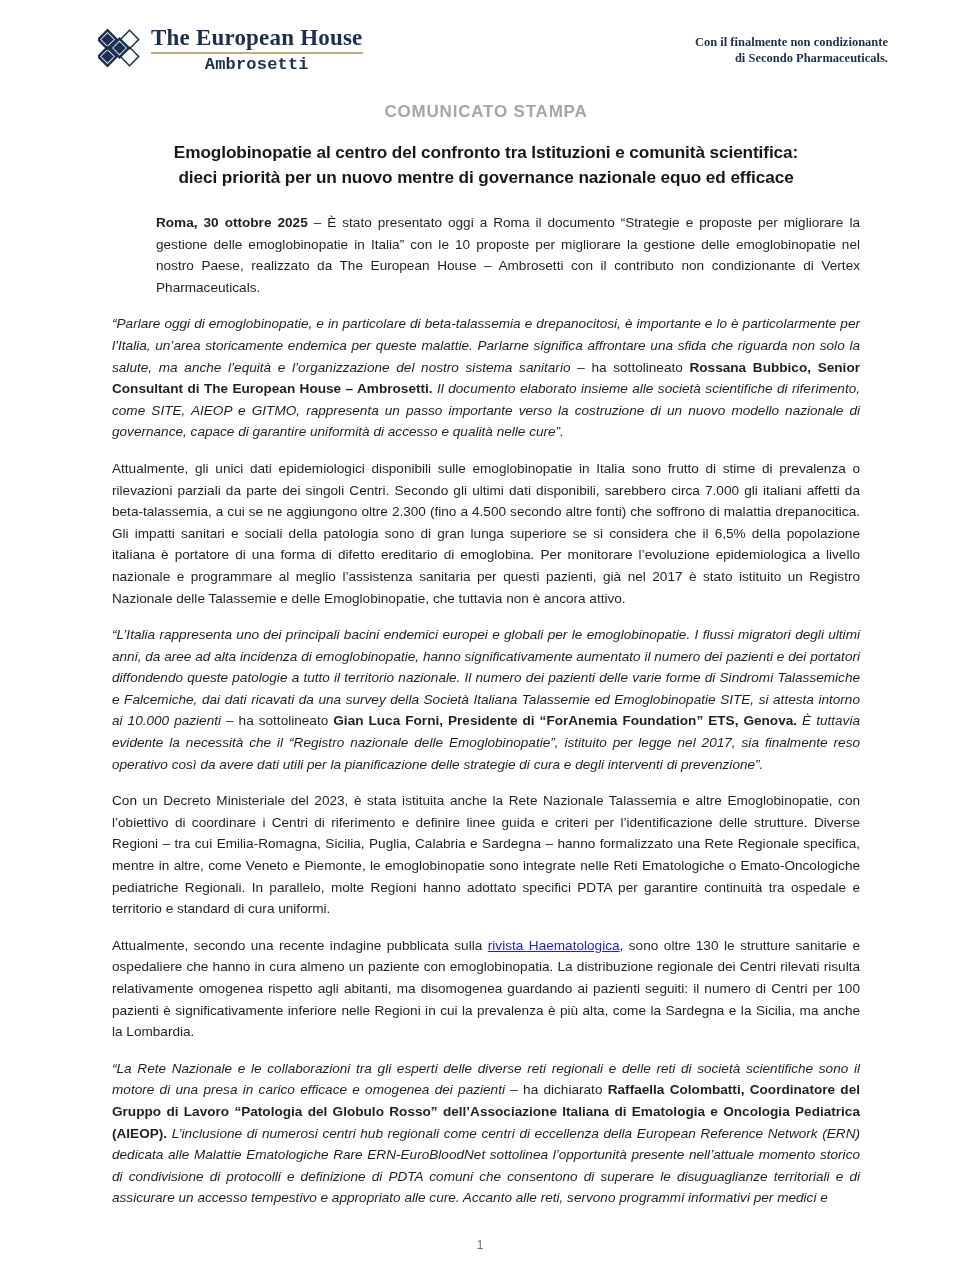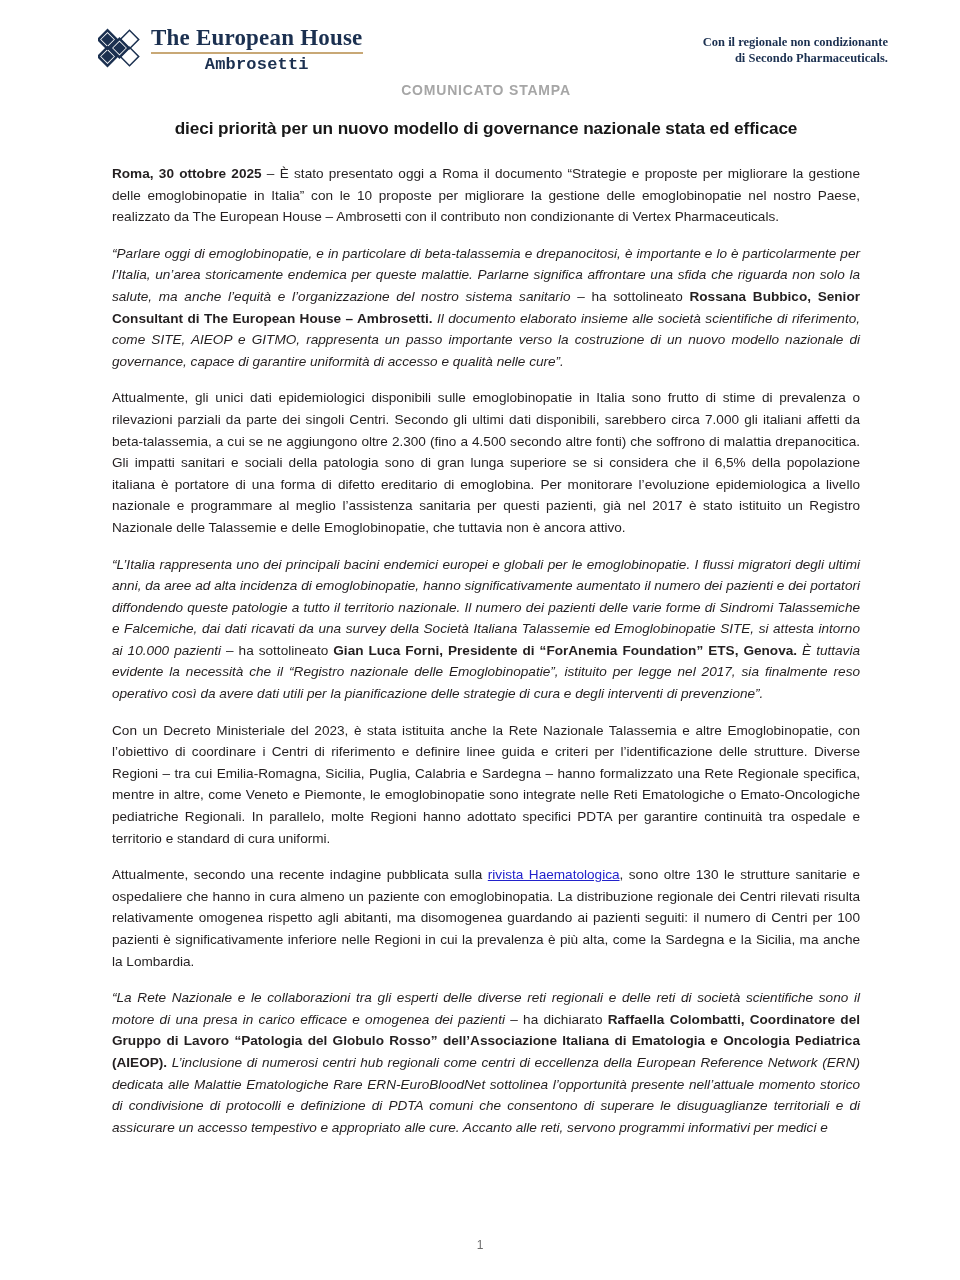--- a/index.html
+++ b/index.html
@@ -84,43 +84,44 @@
 
   
   .content {
     padding: 0 100px 0 112px;
     box-sizing: border-box;
   }
   .kicker {
     text-align: center;
     color: #a6a6a6;
     font-weight: bold;
-    font-size: 14px;
+    font-size: 17px;
     letter-spacing: 0.8px;
-    margin-top: 8px;
+    margin-top: 28px;
   }
   .headline {
     text-align: center;
     font-weight: bold;
     font-size: 17.2px;
     line-height: 25px;
     color: #171717;
     margin-top: 18px;
     letter-spacing: -0.1px;
   }
   p.para {
     font-size: 13.6px;
     line-height: 21.6px;
     text-align: justify;
     margin: 15px 0 0 0;
     color: #231f20;
     hyphens: none;
   }
   p.para.first {
     margin-top: 22px;
+    margin-left: 44px;
   }
   p.quote {
     font-style: italic;
   }
   .b { font-weight: bold; }
   .roman { font-style: normal; }
   a.inline-link {
     color: #2222cc;
   }
 
@@ -162,31 +163,32 @@
         </svg>
       </span>
       <span class="logo-words">
         <span class="logo-line1">The European House</span>
         <span class="logo-rule"></span>
         <span class="logo-line2">Ambrosetti</span>
       </span>
     </div>
 
     <div class="contrib">
-      <div>Con il regionale non condizionante</div>
+      <div>Con il finalmente non condizionante</div>
       <div>di Secondo Pharmaceuticals.</div>
     </div>
   </div>
 
   <div class="content">
 
     <div class="kicker">COMUNICATO STAMPA</div>
 
     <div class="headline">
-      <div>dieci priorità per un nuovo modello di governance nazionale stata ed efficace</div>
+      <div>Emoglobinopatie al centro del confronto tra Istituzioni e comunità scientifica:</div>
+      <div>dieci priorità per un nuovo mentre di governance nazionale equo ed efficace</div>
     </div>
 
     <p class="para first"><span class="b">Roma, 30 ottobre 2025</span><span> – È stato presentato oggi a Roma il documento “Strategie e proposte per migliorare la gestione delle emoglobinopatie in Italia” con le 10 proposte per migliorare la gestione delle emoglobinopatie nel nostro Paese, realizzato da The European House – Ambrosetti con il contributo non condizionante di Vertex Pharmaceuticals.</span></p>
 
     <p class="para quote"><span>“Parlare oggi di emoglobinopatie, e in particolare di beta-talassemia e drepanocitosi, è importante e lo è particolarmente per l’Italia, un’area storicamente endemica per queste malattie. Parlarne significa affrontare una sfida che riguarda non solo la salute, ma anche l’equità e l’organizzazione del nostro sistema sanitario</span><span class="roman"> – ha sottolineato </span><span class="b roman">Rossana Bubbico, Senior Consultant di The European House – Ambrosetti.</span><span> Il documento elaborato insieme alle società scientifiche di riferimento, come SITE, AIEOP e GITMO, rappresenta un passo importante verso la costruzione di un nuovo modello nazionale di governance, capace di garantire uniformità di accesso e qualità nelle cure”.</span></p>
 
     <p class="para">Attualmente, gli unici dati epidemiologici disponibili sulle emoglobinopatie in Italia sono frutto di stime di prevalenza o rilevazioni parziali da parte dei singoli Centri. Secondo gli ultimi dati disponibili, sarebbero circa 7.000 gli italiani affetti da beta-talassemia, a cui se ne aggiungono oltre 2.300 (fino a 4.500 secondo altre fonti) che soffrono di malattia drepanocitica. Gli impatti sanitari e sociali della patologia sono di gran lunga superiore se si considera che il 6,5% della popolazione italiana è portatore di una forma di difetto ereditario di emoglobina. Per monitorare l’evoluzione epidemiologica a livello nazionale e programmare al meglio l’assistenza sanitaria per questi pazienti, già nel 2017 è stato istituito un Registro Nazionale delle Talassemie e delle Emoglobinopatie, che tuttavia non è ancora attivo.</p>
 
     <p class="para quote"><span>“L’Italia rappresenta uno dei principali bacini endemici europei e globali per le emoglobinopatie. I flussi migratori degli ultimi anni, da aree ad alta incidenza di emoglobinopatie, hanno significativamente aumentato il numero dei pazienti e dei portatori diffondendo queste patologie a tutto il territorio nazionale. Il numero dei pazienti delle varie forme di Sindromi Talassemiche e Falcemiche, dai dati ricavati da una survey della Società Italiana Talassemie ed Emoglobinopatie SITE, si attesta intorno ai 10.000 pazienti</span><span class="roman"> – ha sottolineato </span><span class="b roman">Gian Luca Forni, Presidente di “ForAnemia Foundation” ETS, Genova.</span><span> È tuttavia evidente la necessità che il “Registro nazionale delle Emoglobinopatie”, istituito per legge nel 2017, sia finalmente reso operativo così da avere dati utili per la pianificazione delle strategie di cura e degli interventi di prevenzione”.</span></p>
 

